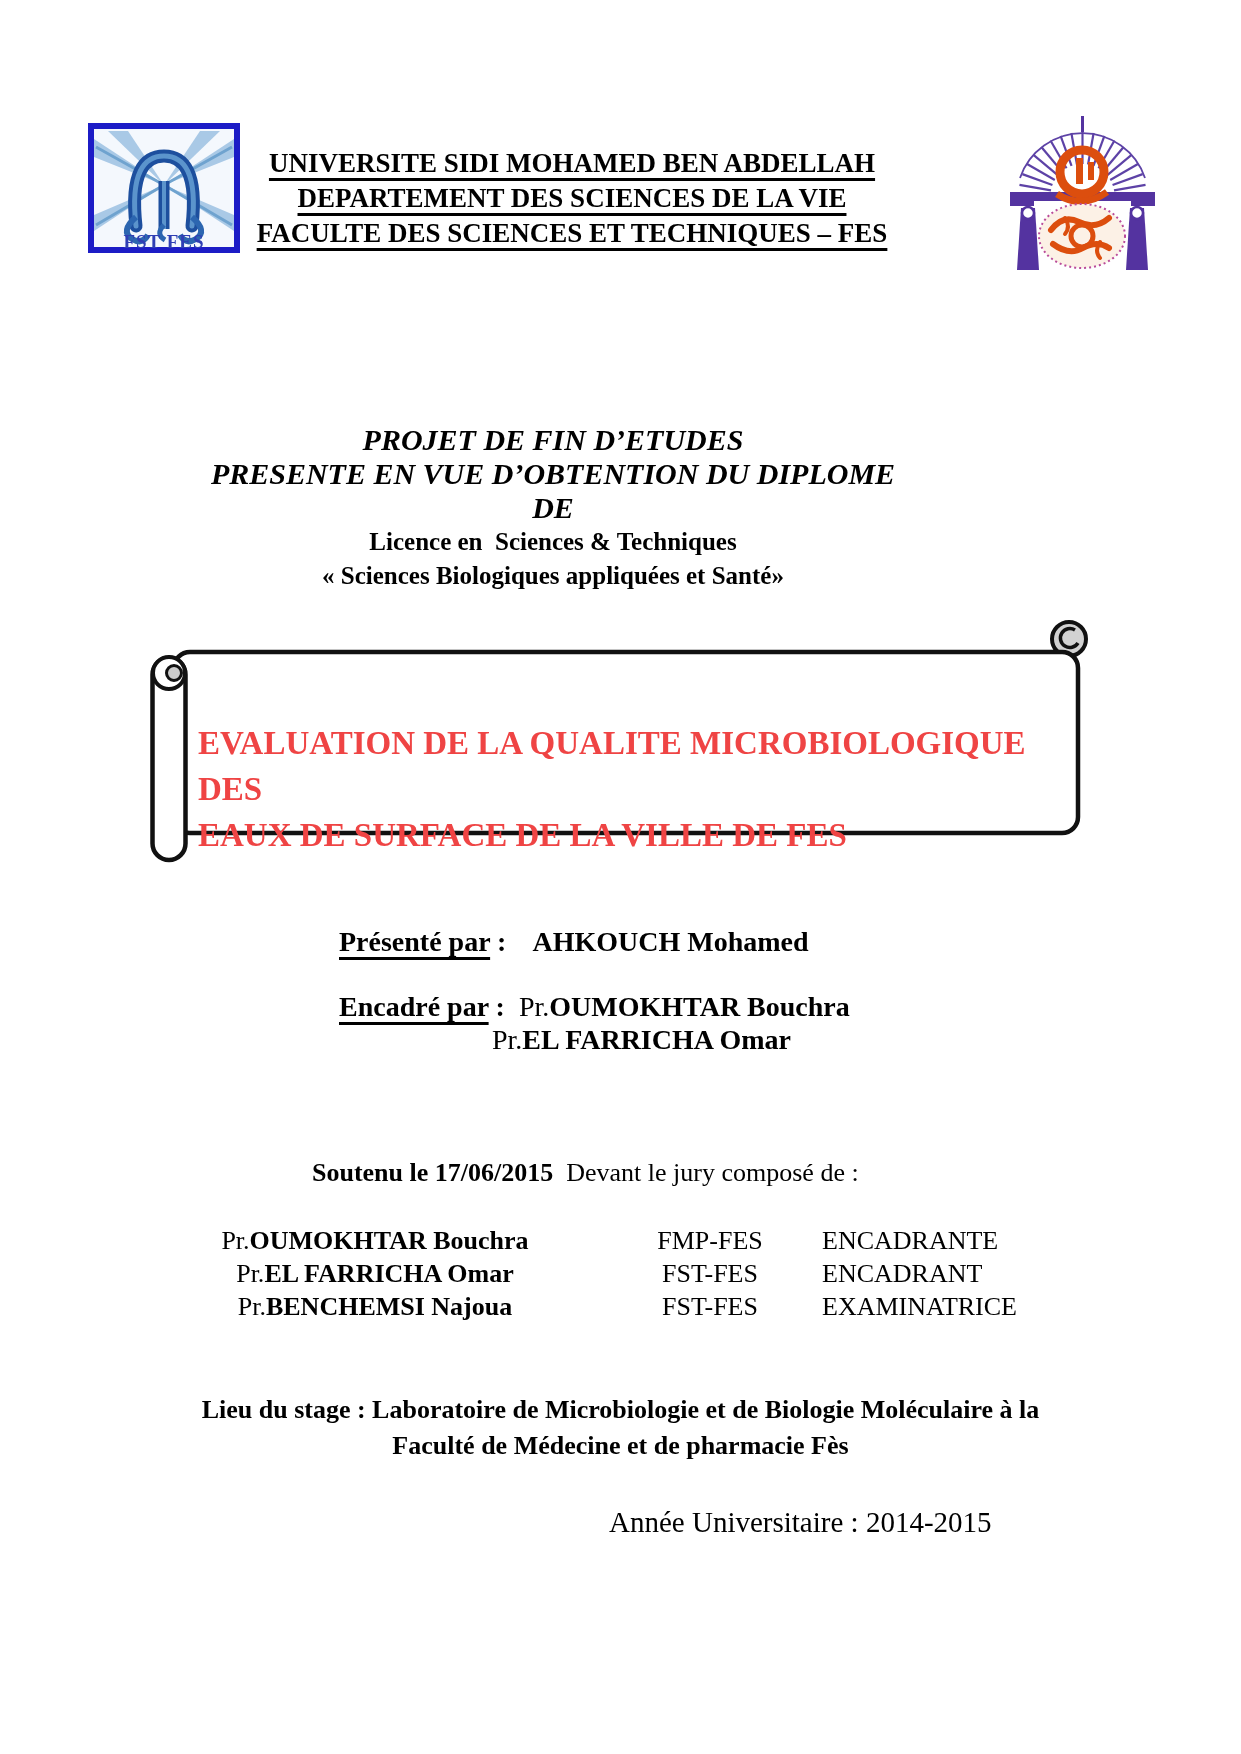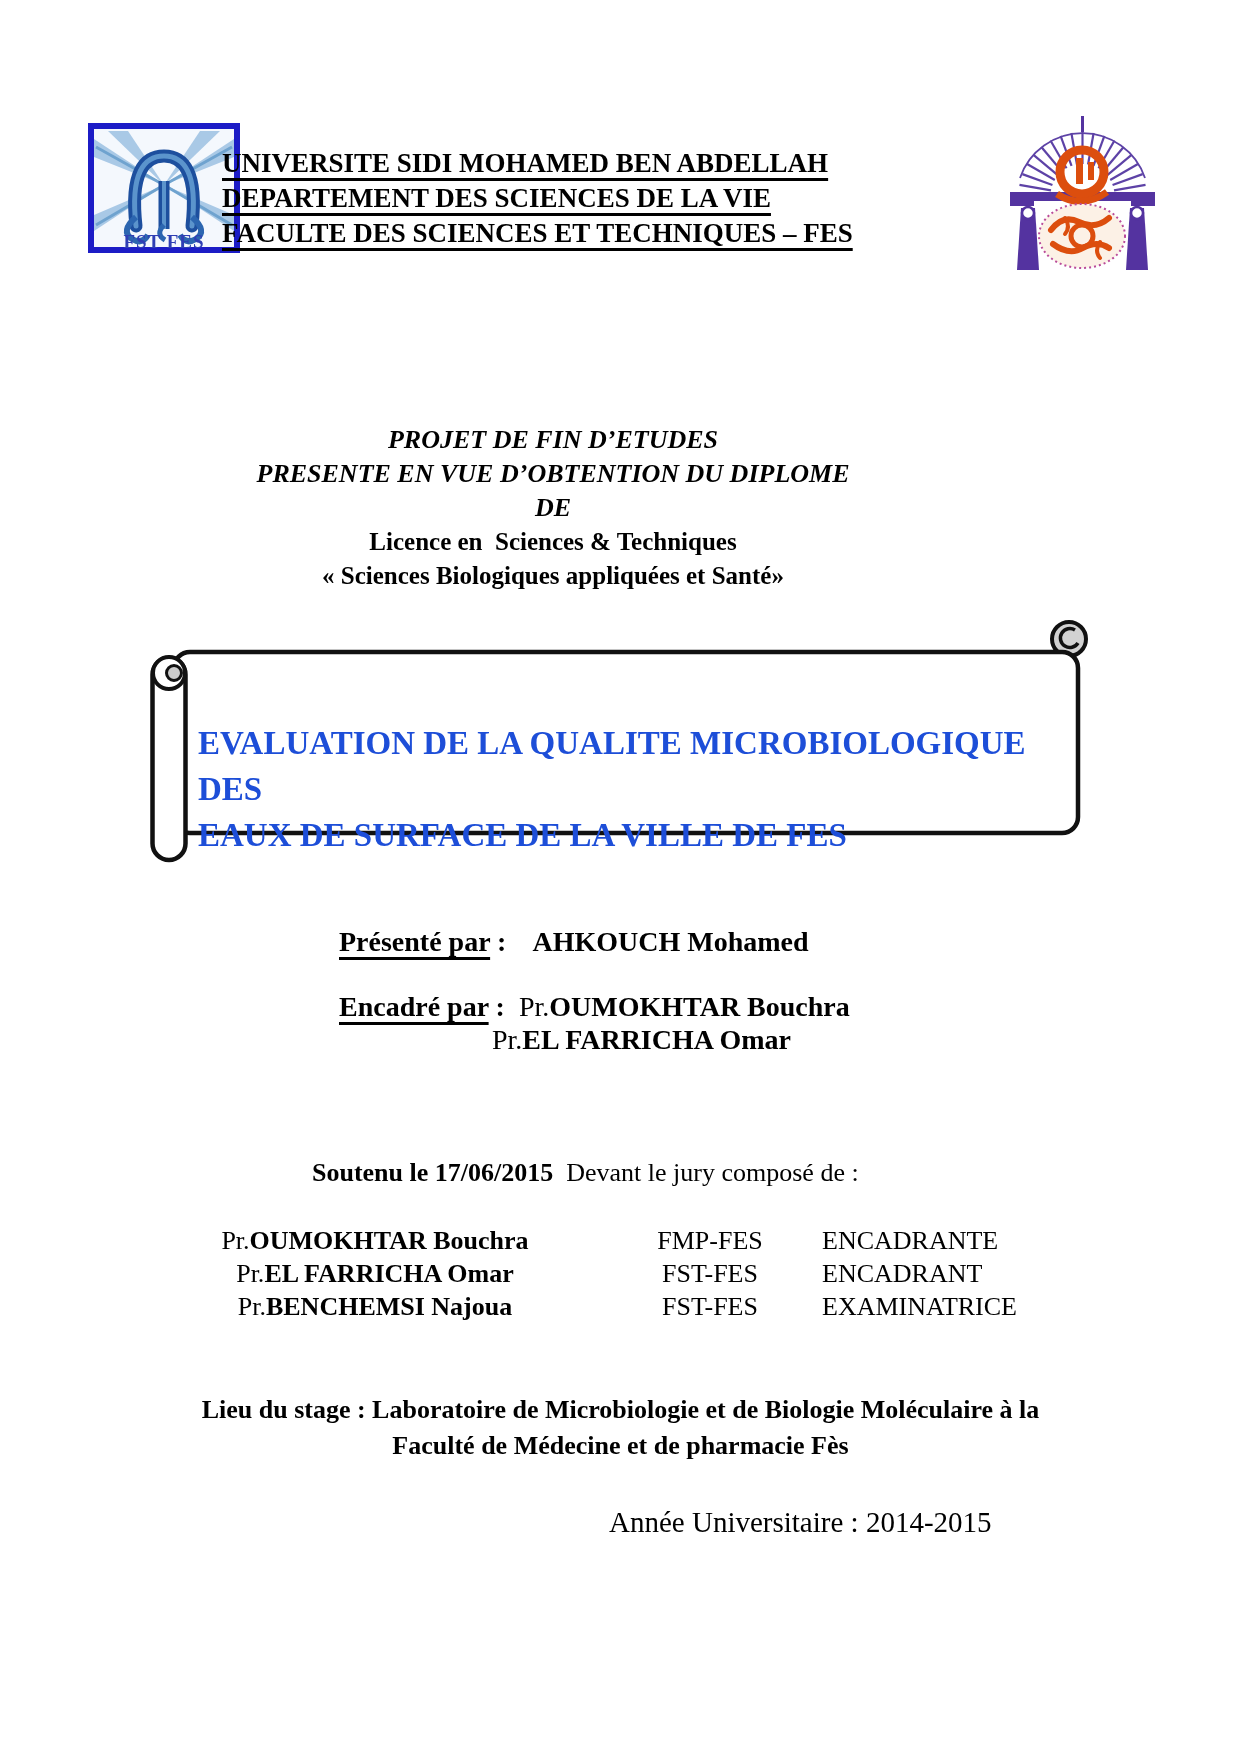--- a/index.html
+++ b/index.html
@@ -7,28 +7,28 @@
     position:relative;width:1241px;height:1754px;background:#ffffff;
     font-family:"Liberation Serif","DejaVu Serif",serif;color:#000;overflow:hidden;
     margin:0 auto;
   }
   .abs{position:absolute;}
   .b{font-weight:bold;}
   .pre{white-space:pre-wrap;}
   .u{text-decoration:underline;text-decoration-thickness:2.5px;text-underline-offset:6px;}
 
   
-  .header-text{left:222px;top:146px;width:700px;text-align:left;
+  .header-text{left:222px;top:146px;width:700px;text-align:center;
     font-weight:bold;font-size:27px;line-height:35px;}
   .logo-left{left:88px;top:123px;width:152px;height:130px;}
   .logo-right{left:1005px;top:112px;width:155px;height:163px;}
 
   
   .diploma{left:0;top:423px;width:1106px;text-align:center;line-height:34px;}
-  .diploma .it{font-size:26px;font-weight:bold;font-style:italic;}
+  .diploma .it{font-size:30px;font-weight:bold;font-style:italic;}
   .diploma .st{font-size:25px;font-weight:bold;}
 
   
   .scroll-svg{left:148px;top:616px;width:940px;height:250px;}
   .thesis-title{left:198px;top:720px;width:870px;font-size:33px;line-height:46px;
     font-weight:bold;color:#1c77c3;}
 
   
   .prow{font-size:28px;line-height:34px;}
   .row1{left:339px;top:925px;}
@@ -148,21 +148,21 @@
 
   <svg class="abs scroll-svg" viewBox="0 0 940 250">
     <circle cx="921" cy="23" r="17" fill="#d2d2d2" stroke="#111" stroke-width="4"></circle>
     <rect x="26" y="36" width="904" height="181" rx="16" fill="#ffffff" stroke="#111" stroke-width="4.5"></rect>
     <path d="M927 14 a 9.5 9.5 0 1 0 3 13" fill="none" stroke="#111" stroke-width="3.5"></path>
     <rect x="4.5" y="42" width="33" height="202" rx="16.5" fill="#ffffff" stroke="#111" stroke-width="4.5"></rect>
     <circle cx="21" cy="57" r="16" fill="#ffffff" stroke="#111" stroke-width="4"></circle>
     <circle cx="26" cy="57" r="7.5" fill="#cccccc" stroke="#111" stroke-width="3"></circle>
   </svg>
 
-  <div class="abs thesis-title" style="color: #1d4ed8;">
+  <div class="abs thesis-title" style="color: #ef4444;">
     <div>EVALUATION DE LA QUALITE MICROBIOLOGIQUE DES</div>
     <div>EAUX DE SURFACE DE LA VILLE DE FES</div>
   </div>
 
   <div class="abs prow row1">
     <span class="b u">Présenté par</span><span class="b pre"> :</span><span class="b gap1">AHKOUCH Mohamed</span>
   </div>
   <div class="abs prow row2">
     <span class="b u">Encadré par</span><span class="b pre"> :</span><span class="gap2"><span class="ptitle">Pr.</span><span class="b">OUMOKHTAR Bouchra</span></span>
   </div>

